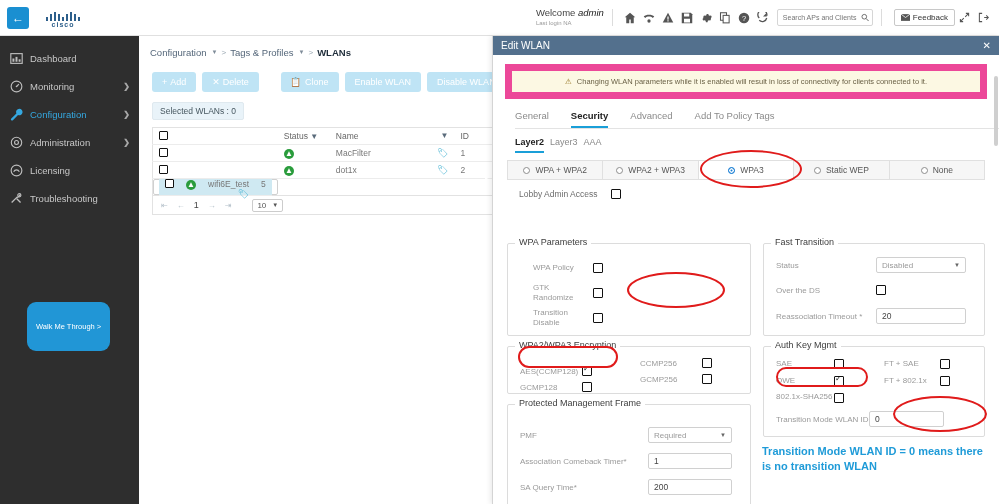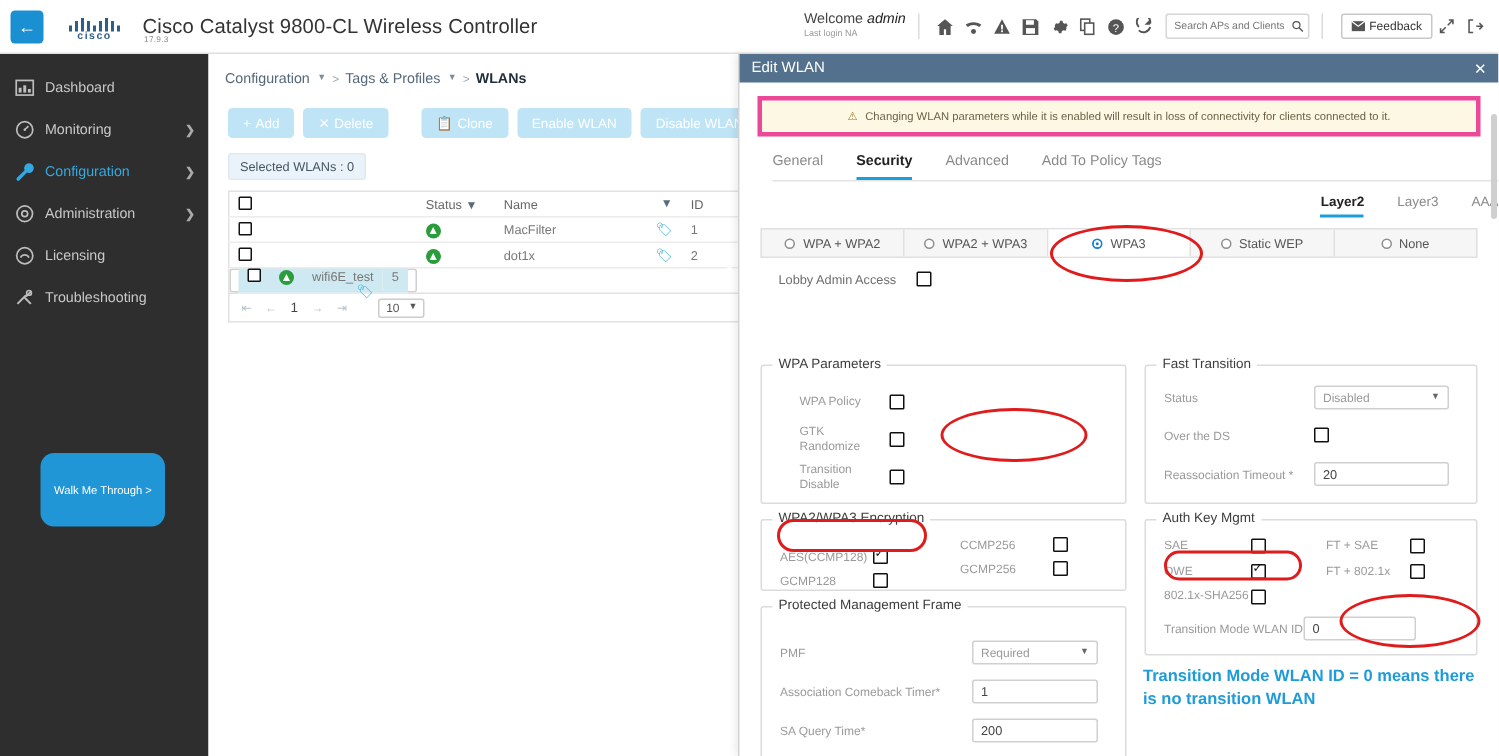--- a/index.html
+++ b/index.html
@@ -166,31 +166,31 @@
     position: absolute; left: 492px; top: 36px; width: 507px; height: 468px;
     background: #fff; border-left: 1px solid #d4d4d4;
     box-shadow: -2px 0 5px rgba(0,0,0,.08);
   }
   .panel-head {
     height: 19px; background: #53708d; color: #fff; display: flex; align-items: center;
     padding: 0 8px; font-size: 10px;
   }
   .panel-head .x { margin-left: auto; font-size: 10px; }
   .warn {
-    margin: 9px 12px 0 12px; background: #fcf8e3; border: 3px solid #ec4899;
+    margin: 9px 12px 0 12px; background: #fcf8e3; border: 7px solid #ec4899;
     font-size: 7.5px; color: #6b6247; padding: 6px 8px; text-align: center;
   }
   .warn .wi { color: #9b7b2c; margin-right: 3px; }
   .tabs {
     display: flex; gap: 22px; margin: 11px 0 0 22px; border-bottom: 1px solid #e3e3e3;
     padding-bottom: 0;
   }
   .tab { font-size: 9.5px; color: #8a8a8a; padding-bottom: 5px; }
   .tab.on { color: #222; font-weight: bold; border-bottom: 2px solid #1a9fd8; }
-  .subtabs { display: flex; gap: 22px; margin: 8px 0 0 22px; justify-content: flex-end; }
+  .subtabs { display: flex; gap: 6px; margin: 8px 18px 0 22px; }
   .stab { font-size: 9px; color: #8a8a8a; padding-bottom: 4px; }
   .stab.on { color: #222; font-weight: bold; border-bottom: 2px solid #1a9fd8; }
 
   .radiorow {
     margin: 7px 14px 0 14px; border: 1px solid #e0e0e0; background: #f6f6f6;
     display: flex; height: 20px;
   }
   .radio-opt {
     flex: 1; display: flex; align-items: center; justify-content: center; gap: 5px;
     font-size: 8.5px; color: #555; border-right: 1px solid #e0e0e0;
@@ -260,24 +260,20 @@
   <div class="topbar">
     <div class="back-btn">←</div>
 
     <div class="cisco-logo">
       <span class="cisco-bars">
         <i style="height:4px"></i><i style="height:7px"></i><i style="height:9px"></i><i style="height:7px"></i><i style="height:4px"></i><i style="height:7px"></i><i style="height:9px"></i><i style="height:7px"></i><i style="height:4px"></i>
       </span>
       <span class="cisco-word">cisco</span>
     </div>
 
-    <div class="app-title">
-      <span>Cisco Catalyst 9800-CL Wireless Controller</span>
-      <span class="app-ver">17.9.3</span>
-    </div>
 
     <div class="top-right">
       <div class="welcome">
         <span>Welcome </span><em>admin</em>
         <span class="sub">Last login NA</span>
       </div>
       <div class="vsep"></div>
 
       <div class="icobtn">
         <svg width="12" height="12" viewBox="0 0 16 16">

